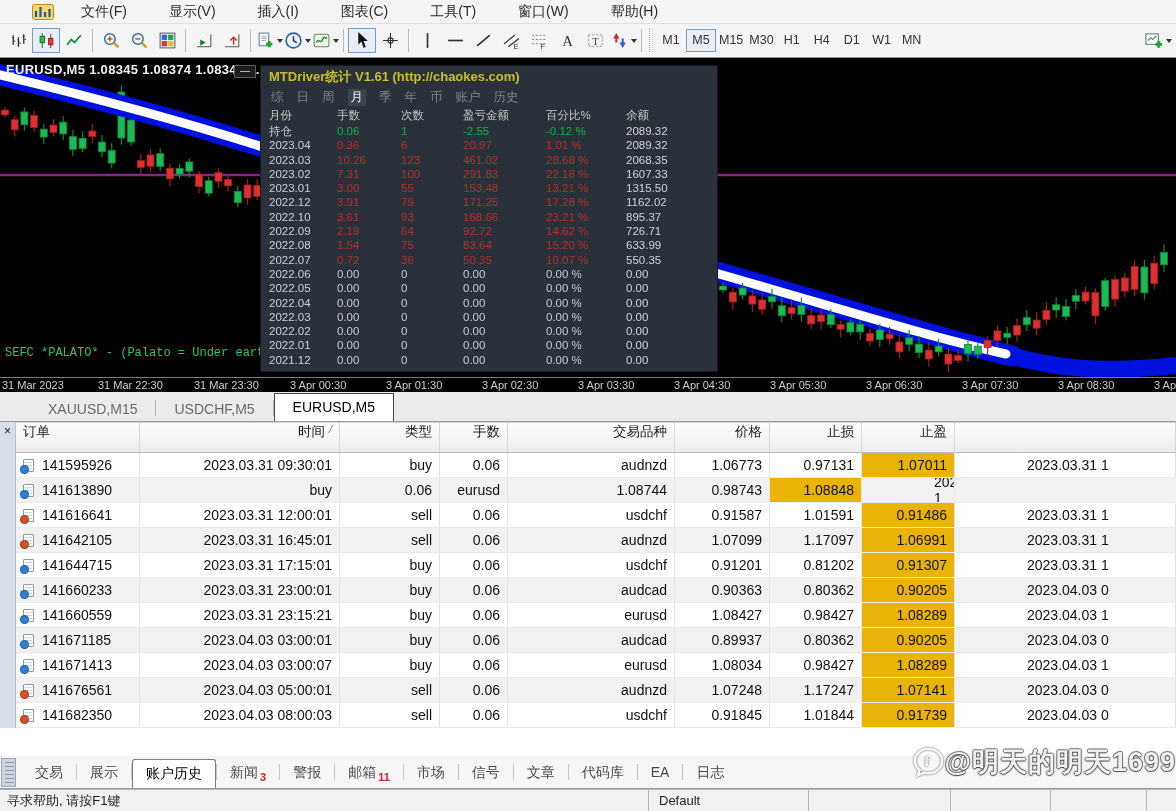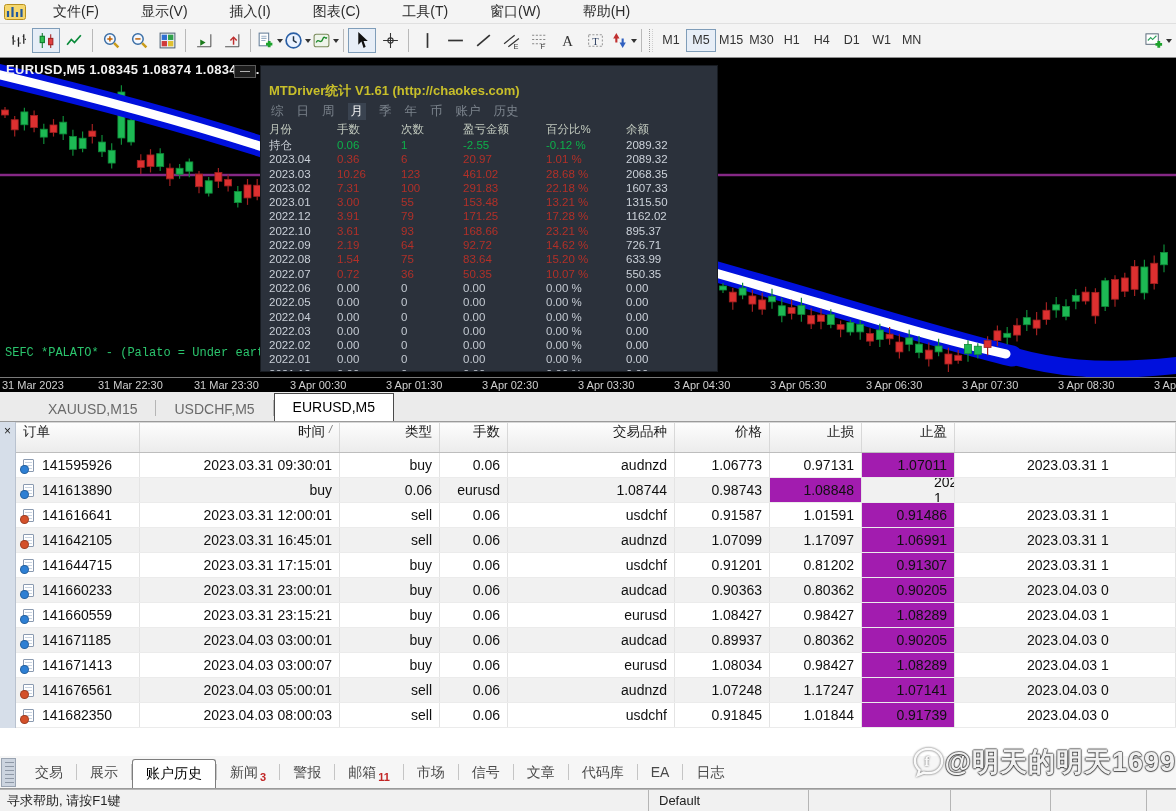--- a/index.html
+++ b/index.html
@@ -2,21 +2,21 @@
 <html><head>
 <meta charset="utf-8">
 <style>
   html,body{margin:0;padding:0;background:#888;}
   *{box-sizing:border-box;}
   #app{position:relative;width:1176px;height:811px;background:#fff;overflow:hidden;
        font-family:"Liberation Sans",sans-serif;-webkit-font-smoothing:antialiased;}
 
   
   #menubar{position:absolute;left:0;top:0;width:1176px;height:24px;background:#f4f4f4;
-           display:flex;align-items:center;border-bottom:1px solid #e0e0e0;}
+           display:flex;align-items:center;border-bottom:1px solid #e0e0e0;padding-left:28px;}
   #menubar .logo{width:22px;height:16px;margin:0 6px 0 4px;display:flex;align-items:center;}
   .menu-item{font-size:14px;color:#2b2b2b;padding:0 21px 0 21px;cursor:default;white-space:nowrap;}
 
   
   #toolbar{position:absolute;left:0;top:24px;width:1176px;height:34px;background:#f4f4f4;
            border-bottom:1px solid #8e8e8e;display:flex;align-items:center;padding:0 4px;}
   .tool{width:28px;height:25px;display:flex;align-items:center;justify-content:center;
         border:1px solid transparent;background:transparent;padding:0;}
   .tool svg{width:19px;height:19px;}
   .tool.active{border-color:#7f9db9;background:#e7eef7;}
@@ -35,21 +35,21 @@
   #symbol-line{position:absolute;left:6px;top:4px;color:#f2f2f2;font-size:13px;font-weight:bold;
                letter-spacing:.3px;z-index:3;}
   #chart-min-btn{position:absolute;left:234px;top:7px;width:22px;height:13px;background:#1d1d1d;
                  border:1px solid #5a5a5a;color:#ddd;font-size:10px;line-height:10px;text-align:center;z-index:3;}
   #indicator-label{position:absolute;left:5px;top:288px;color:#2bc56d;
                    font-family:"Liberation Mono",monospace;font-size:12px;z-index:2;white-space:nowrap;}
 
   
   #stats-panel{position:absolute;left:260px;top:7px;width:458px;height:307px;background:#2b313b;
                border:1px solid #171b21;z-index:5;overflow:hidden;font-size:11.5px;}
-  #sp-title{color:#c8bf2a;font-size:13px;font-weight:bold;padding:16px 0 2px 8px;white-space:nowrap;}
+  #sp-title{color:#c8bf2a;font-size:13px;font-weight:bold;padding:2px 0 2px 8px;white-space:nowrap;}
   #sp-tabs{display:flex;align-items:center;padding:2px 0 2px 10px;height:19px;}
   .sp-tab{color:#7b838c;margin-right:13px;font-size:12.5px;white-space:nowrap;}
   .sp-tab.active{color:#f2f2f2;background:#3a4350;padding:0 3px;}
   .sp-grid{display:grid;grid-template-columns:68px 64px 62px 83px 80px 1fr;padding-left:8px;}
   #sp-head{color:#c2cabe;height:17px;line-height:17px;}
   .s-row{height:14.3px;line-height:14.3px;white-space:nowrap;}
   .t-green .v{color:#0db04a;} .t-red .v{color:#b23028;} .t-flat .v{color:#c3c9d1;}
   .s-row .p{color:#c9cfd7;} .s-row .bal{color:#ccd2da;}
 
   
@@ -74,21 +74,21 @@
   #orders-inner{position:absolute;left:16px;top:0;width:1160px;}
   #orders-head{height:31px;background:linear-gradient(#fdfdfd,#ececec);border-bottom:1px solid #bdbdbd;
                border-top:1px solid #d7d7d7;font-size:13.5px;color:#1a1a1a;}
   #orders-head>div{display:flex;border-right:1px solid #d8d8d8;padding:0 7px;}
   #orders-head>div.r{justify-content:flex-end;}
   #orders-head .sort{color:#777;font-style:italic;margin-left:4px;font-size:11px;}
   .orow{height:25px;font-size:14px;color:#101010;border-bottom:1px solid #ebebeb;background:#fff;}
   .orow.alt{background:#f1f1f1;}
   .orow>div{display:flex;align-items:center;border-right:1px solid #e4e4e4;padding:0 7px;overflow:hidden;}
   .orow>div.r{justify-content:flex-end;}
-  .orow .tp{background:#a21caf;padding-left:9px;}
+  .orow .tp{background:#eab308;padding-left:9px;}
   .orow .close-t{padding-left:72px;}
   .doc{width:11px;height:13px;background:#fff;border:1px solid #8a9ab0;border-radius:1px;
        position:relative;margin-right:8px;flex:none;}
   .doc::before{content:"";position:absolute;left:1px;top:2px;right:1px;height:8px;
        background:repeating-linear-gradient(#c9d4e2 0 1px,transparent 1px 3px);}
   .doc::after{content:"";position:absolute;width:7px;height:7px;border-radius:50%;left:-4px;bottom:-3px;
        background:var(--dot,#2d7fd4);border:1px solid rgba(0,0,0,.25);}
   .doc.sell{--dot:#d4502a;}
 
   

